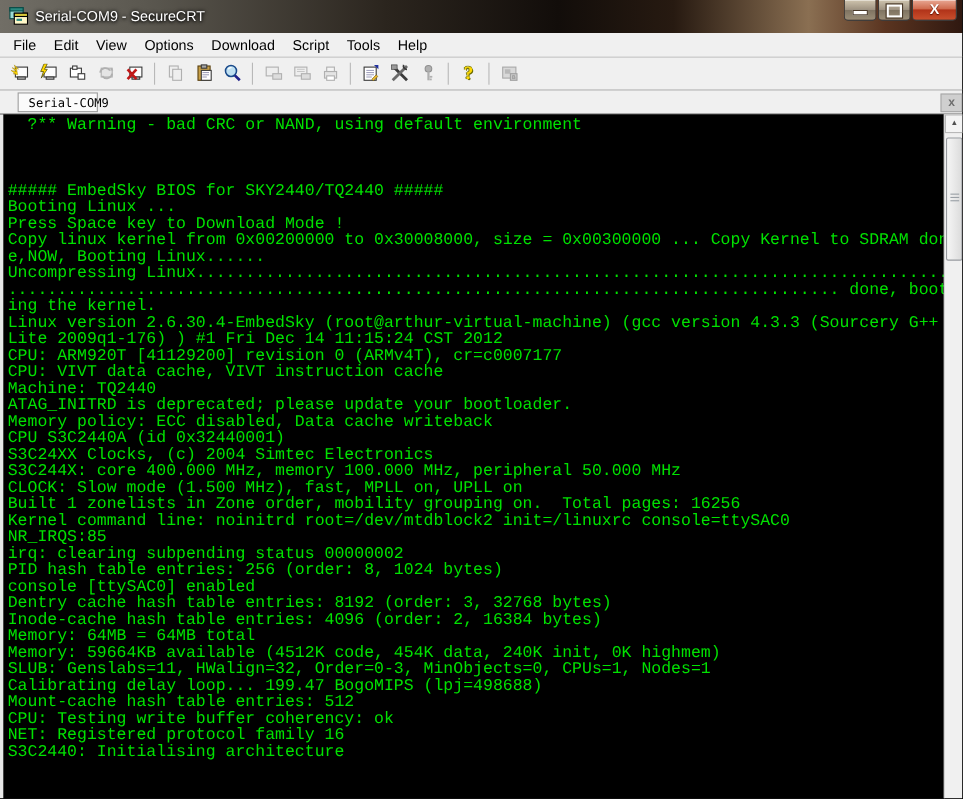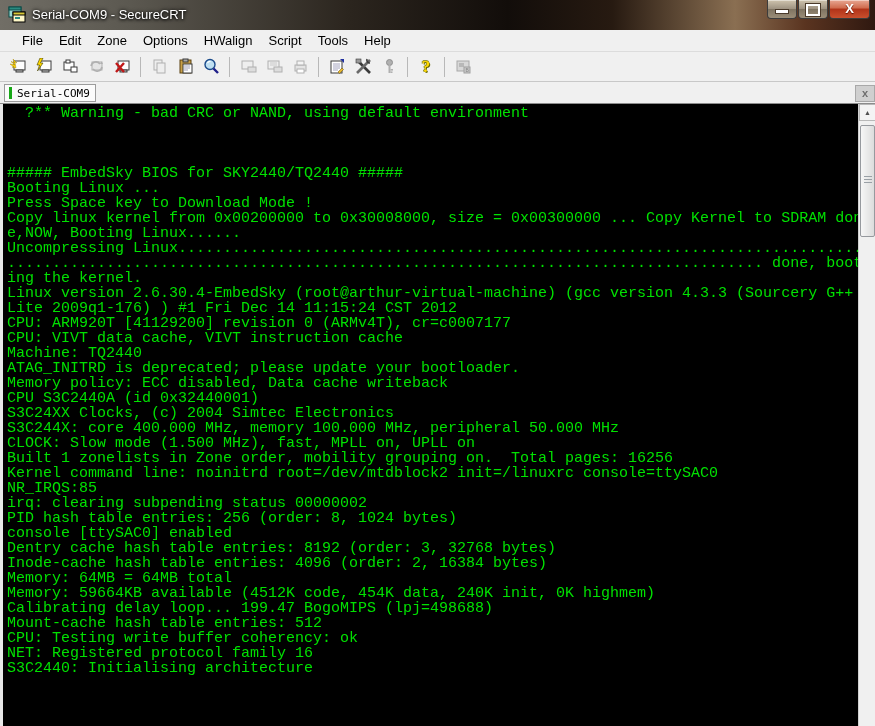--- a/index.html
+++ b/index.html
@@ -26,41 +26,41 @@
   #btn-min{right:78px;width:30px;background:linear-gradient(#cfc4ae,#9d9180 50%,#7e7361 50%,#9a8d77);}
   #btn-max{right:47px;width:30px;background:linear-gradient(#cfc4ae,#9d9180 50%,#7e7361 50%,#9a8d77);}
   #btn-close{right:5px;width:41px;background:linear-gradient(#e8a793,#cf6a4d 45%,#b13319 50%,#c94f2d);}
   .glyph-min{display:inline-block;width:12px;height:3px;background:#fff;border:1px solid #4a3a2a;margin-top:9px;}
   .glyph-max{display:inline-block;width:10px;height:8px;border:2px solid #fff;outline:1px solid #4a3a2a;margin-top:4px;background:transparent;}
   .glyph-x{font-weight:bold;font-size:13px;text-shadow:0 1px 1px #5a0f00;}
   
   #menubar{
     position:absolute;top:30px;left:0;width:875px;height:22px;
     background:#f0f0f0;border-bottom:1px solid #dcdcdc;
-    display:flex;align-items:center;padding-left:14px;box-sizing:border-box;
+    display:flex;align-items:center;padding-left:4px;box-sizing:border-box;
   }
   .menu-item{font-size:13px;color:#000;padding:2px 8px;cursor:default;}
   
   #toolbar{
     position:absolute;top:52px;left:0;width:875px;height:30px;
     background:#f0f0f0;border-bottom:1px solid #c8c8c8;
     display:flex;align-items:center;padding-left:5px;box-sizing:border-box;
   }
   .tbtn{width:24px;height:24px;display:flex;align-items:center;justify-content:center;margin:0 1px;}
   .tbtn svg{width:17px;height:17px;}
   .tsep{width:1px;height:20px;background:#b8b8b8;margin:0 5px;}
   .help-q{font-family:"Liberation Serif",serif;font-weight:bold;font-size:17px;color:#ffd800;
     text-shadow:1px 1px 0 #6a6a00,-1px 0 0 #8a8a20,0 -1px 0 #8a8a20;}
   
   #tabbar{
     position:absolute;top:82px;left:0;width:875px;height:22px;
     background:#f0f0f0;border-bottom:1px solid #8c8c8c;box-sizing:border-box;
   }
   #tab-serial{
-    position:absolute;left:4px;top:2px;height:18px;width:92px;
+    position:absolute;left:16px;top:2px;height:18px;width:73px;
     background:#fbfbfb;border:1px solid #9c9c9c;box-sizing:border-box;
     display:flex;align-items:center;
   }
   .tab-indicator{width:3px;height:12px;background:#18a818;margin:0 5px 0 4px;}
   .tab-label{font-family:"DejaVu Sans Mono",monospace;font-size:11px;color:#000;white-space:nowrap;}
   #tab-close{
     position:absolute;right:0px;top:3px;width:20px;height:17px;background:#cfcfcf;
     border:1px solid #a8a8a8;color:#6e6e6e;font-size:11px;font-weight:bold;
     text-align:center;line-height:15px;box-sizing:border-box;
   }
@@ -109,23 +109,23 @@
     </span>
     <span id="title-text">Serial-COM9 - SecureCRT</span>
     <div class="winbtn" id="btn-min"><span class="glyph-min"></span></div>
     <div class="winbtn" id="btn-max"><span class="glyph-max"></span></div>
     <div class="winbtn" id="btn-close"><span class="glyph-x">X</span></div>
   </div>
 
   <div id="menubar">
       <span class="menu-item">File</span>
       <span class="menu-item">Edit</span>
-      <span class="menu-item">Zone</span>
+      <span class="menu-item">View</span>
       <span class="menu-item">Options</span>
-      <span class="menu-item">HWalign</span>
+      <span class="menu-item">Download</span>
       <span class="menu-item">Script</span>
       <span class="menu-item">Tools</span>
       <span class="menu-item">Help</span>
     </div>
 
   <div id="toolbar">
     <div class="tbtn">
       <svg viewBox="0 0 17 17">
         <rect x="4" y="3" width="11" height="9" fill="#fdfdfd" stroke="#3a3a3a"></rect>
         <rect x="6" y="12" width="7" height="2" fill="#c8c8c8" stroke="#3a3a3a"></rect>
@@ -279,20 +279,21 @@
       <div class="term-line">Built 1 zonelists in Zone order, mobility grouping on.  Total pages: 16256</div>
       <div class="term-line">Kernel command line: noinitrd root=/dev/mtdblock2 init=/linuxrc console=ttySAC0</div>
       <div class="term-line">NR_IRQS:85</div>
       <div class="term-line">irq: clearing subpending status 00000002</div>
       <div class="term-line">PID hash table entries: 256 (order: 8, 1024 bytes)</div>
       <div class="term-line">console [ttySAC0] enabled</div>
       <div class="term-line">Dentry cache hash table entries: 8192 (order: 3, 32768 bytes)</div>
       <div class="term-line">Inode-cache hash table entries: 4096 (order: 2, 16384 bytes)</div>
       <div class="term-line">Memory: 64MB = 64MB total</div>
       <div class="term-line">Memory: 59664KB available (4512K code, 454K data, 240K init, 0K highmem)</div>
+      <div class="term-line">SLUB: Genslabs=11, HWalign=32, Order=0-3, MinObjects=0, CPUs=1, Nodes=1</div>
       <div class="term-line">Calibrating delay loop... 199.47 BogoMIPS (lpj=498688)</div>
       <div class="term-line">Mount-cache hash table entries: 512</div>
       <div class="term-line">CPU: Testing write buffer coherency: ok</div>
       <div class="term-line">NET: Registered protocol family 16</div>
       <div class="term-line">S3C2440: Initialising architecture</div>
     </div>
 
   <div id="scrollbar">
     <div id="sb-up">▲</div>
     <div id="sb-thumb">

